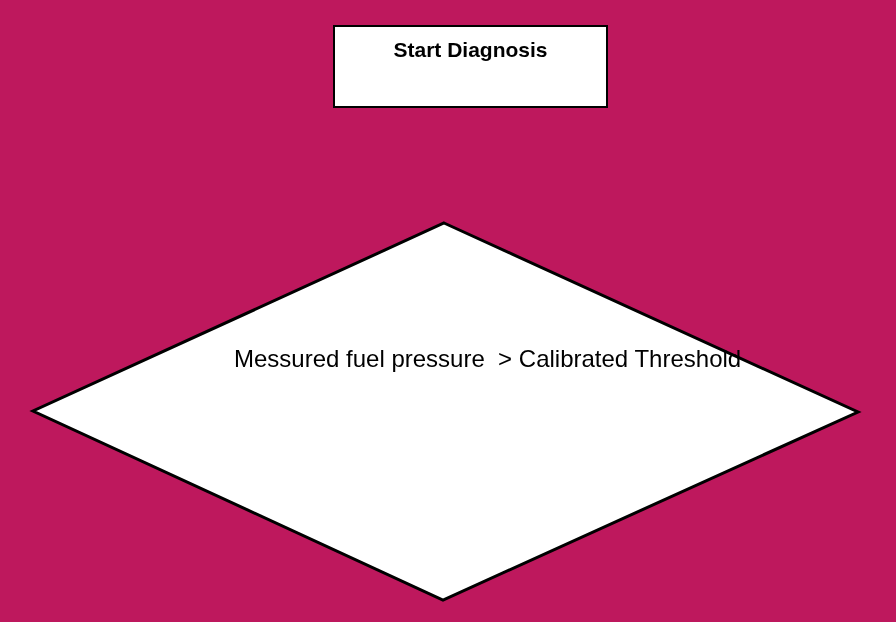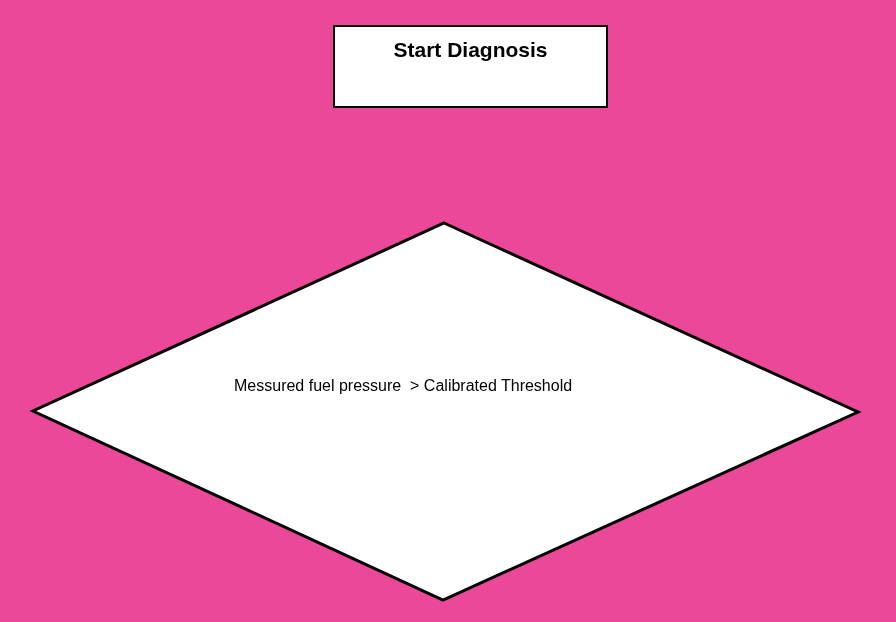--- a/index.html
+++ b/index.html
@@ -4,21 +4,21 @@
 <style>
   html, body {
     margin: 0;
     padding: 0;
     background: #ffffff;
   }
   .canvas {
     position: relative;
     width: 896px;
     height: 622px;
-    background: #ec4899;
+    background: #be185d;
     font-family: "Liberation Sans", sans-serif;
     color: #000000;
     overflow: hidden;
   }
   .start-node {
     position: absolute;
     left: 333px;
     top: 25px;
     width: 271px;
     height: 69px;
@@ -39,22 +39,22 @@
   .diamond-svg {
     position: absolute;
     left: 0;
     top: 0;
     width: 896px;
     height: 622px;
   }
   .decision-label {
     position: absolute;
     left: 234px;
-    top: 376px;
-    font-size: 16px;
+    top: 345px;
+    font-size: 24px;
     font-weight: normal;
     white-space: pre;
     line-height: 1.2;
   }
 </style>
 </head>
 <body>
 
 <div class="canvas">
 

